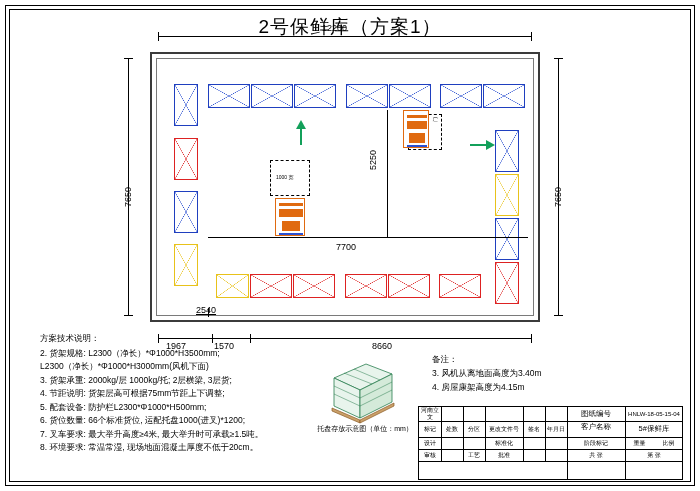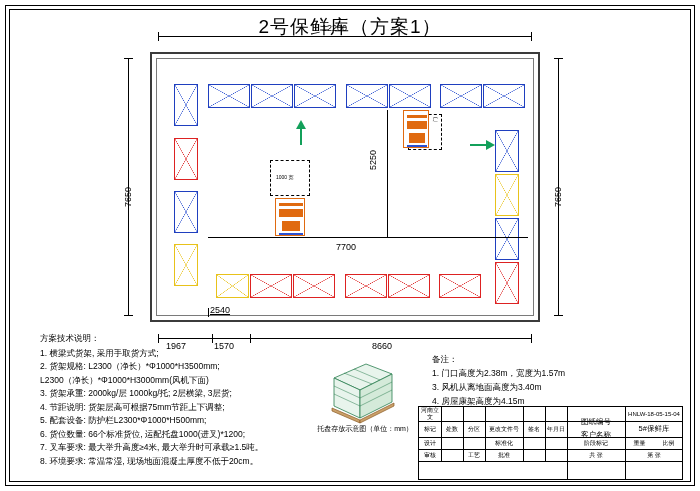--- a/index.html
+++ b/index.html
@@ -257,48 +257,46 @@
     <div class="dashbox" style="left:258px;top:62px;width:34px;height:36px;"></div>
     <div class="fork" style="left:253px;top:58px;width:26px;height:38px;">
       <div class="bar" style="left:3px;top:4px;width:20px;height:3px;"></div>
       <div class="bar" style="left:3px;top:10px;width:20px;height:8px;"></div>
       <div class="bar" style="left:5px;top:22px;width:16px;height:10px;"></div>
       <div class="blu" style="left:3px;top:34px;width:20px;height:2px;"></div>
     </div>
     <div class="tinylabel" style="left:282px;top:70px;transform-origin:0 0;transform:rotate(-90deg);">门</div>
 
     <div class="dimline" style="left:58px;top:256px;width:1px;height:9px;"></div>
-    <div class="dim" style="left:60px;top:253px;text-decoration:underline;">2540</div>
+    <div class="dim" style="left:46px;top:253px;text-decoration:underline;">2540</div>
 
     <div class="dimline" style="left:8px;top:286px;width:374px;height:1px;"></div>
     <div class="dimline" style="left:8px;top:282px;width:1px;height:9px;"></div>
     <div class="dimline" style="left:62px;top:282px;width:1px;height:9px;"></div>
     <div class="dimline" style="left:100px;top:282px;width:1px;height:9px;"></div>
     <div class="dimline" style="left:381px;top:282px;width:1px;height:9px;"></div>
     <div class="dim" style="left:16px;top:289px;">1967</div>
     <div class="dim" style="left:64px;top:289px;">1570</div>
     <div class="dim" style="left:222px;top:289px;">8660</div>
   </div>
 
   <div class="notes">
     <div class="hd">方案技术说明：</div>
-    <div>1. 横梁式货架, 采用手取货方式;</div>
     <div>2. 货架规格: L2300（净长）*Φ1000*H3500mm;</div>
     <div>          L2300（净长）*Φ1000*H3000mm(风机下面)</div>
     <div>3. 货架承重: 2000kg/层 1000kg/托; 2层横梁, 3层货;</div>
     <div>4. 节距说明: 货架层高可根据75mm节距上下调整;</div>
     <div>5. 配套设备: 防护栏L2300*Φ1000*H500mm;</div>
     <div>6. 货位数量: 66个标准货位, 运配托盘1000(进叉)*1200;</div>
     <div>7. 叉车要求: 最大举升高度≥4米, 最大举升时可承载≥1.5吨。</div>
     <div>8. 环境要求: 常温常湿, 现场地面混凝土厚度不低于20cm。</div>
   </div>
 
   <div class="remarks">
     <div>备注：</div>
-    <div>1. 门口高度为2.38m，宽度为1.57m</div>
     <div>3. 风机从离地面高度为3.40m</div>
     <div>4. 房屋康架高度为4.15m</div>
   </div>
 
   <svg class="pallet" viewBox="0 0 80 72">
     <g stroke="#2a7d4f" fill="#e8f4ec" stroke-width="0.8">
       <path d="M12 26 L44 12 L70 22 L38 38 Z"></path>
       <path d="M12 26 L12 54 L38 66 L38 38 Z"></path>
       <path d="M38 38 L70 22 L70 50 L38 66 Z" fill="#d4ead9"></path>
     </g>
@@ -342,19 +340,19 @@
     <div class="cell" style="left:148px;top:30px;width:58px;height:12px;">阶段标记</div>
     <div class="cell" style="left:206px;top:30px;width:29px;height:12px;">重量</div>
     <div class="cell" style="left:235px;top:30px;width:29px;height:12px;">比例</div>
 
     <div class="cell" style="left:0;top:42px;width:22px;height:12px;">审核</div>
     <div class="cell" style="left:44px;top:42px;width:22px;height:12px;">工艺</div>
     <div class="cell" style="left:66px;top:42px;width:38px;height:12px;">批准</div>
     <div class="cell" style="left:148px;top:42px;width:58px;height:12px;">共 张</div>
     <div class="cell" style="left:206px;top:42px;width:58px;height:12px;">第 张</div>
 
-    <div class="cell mid" style="left:148px;top:8px;width:58px;height:14px;">图纸编号</div>
+    <div class="cell mid" style="left:148px;top:0;width:58px;height:14px;">图纸编号</div>
     <div class="cell" style="left:206px;top:0;width:58px;height:14px;">HNLW-18-05-15-04</div>
-    <div class="cell mid" style="left:148px;top:20px;width:58px;height:16px;">客户名称</div>
+    <div class="cell mid" style="left:148px;top:12px;width:58px;height:16px;">客户名称</div>
     <div class="cell mid" style="left:206px;top:14px;width:58px;height:16px;">5#保鲜库</div>
   </div>
 
 </div>
 
 </body></html>

